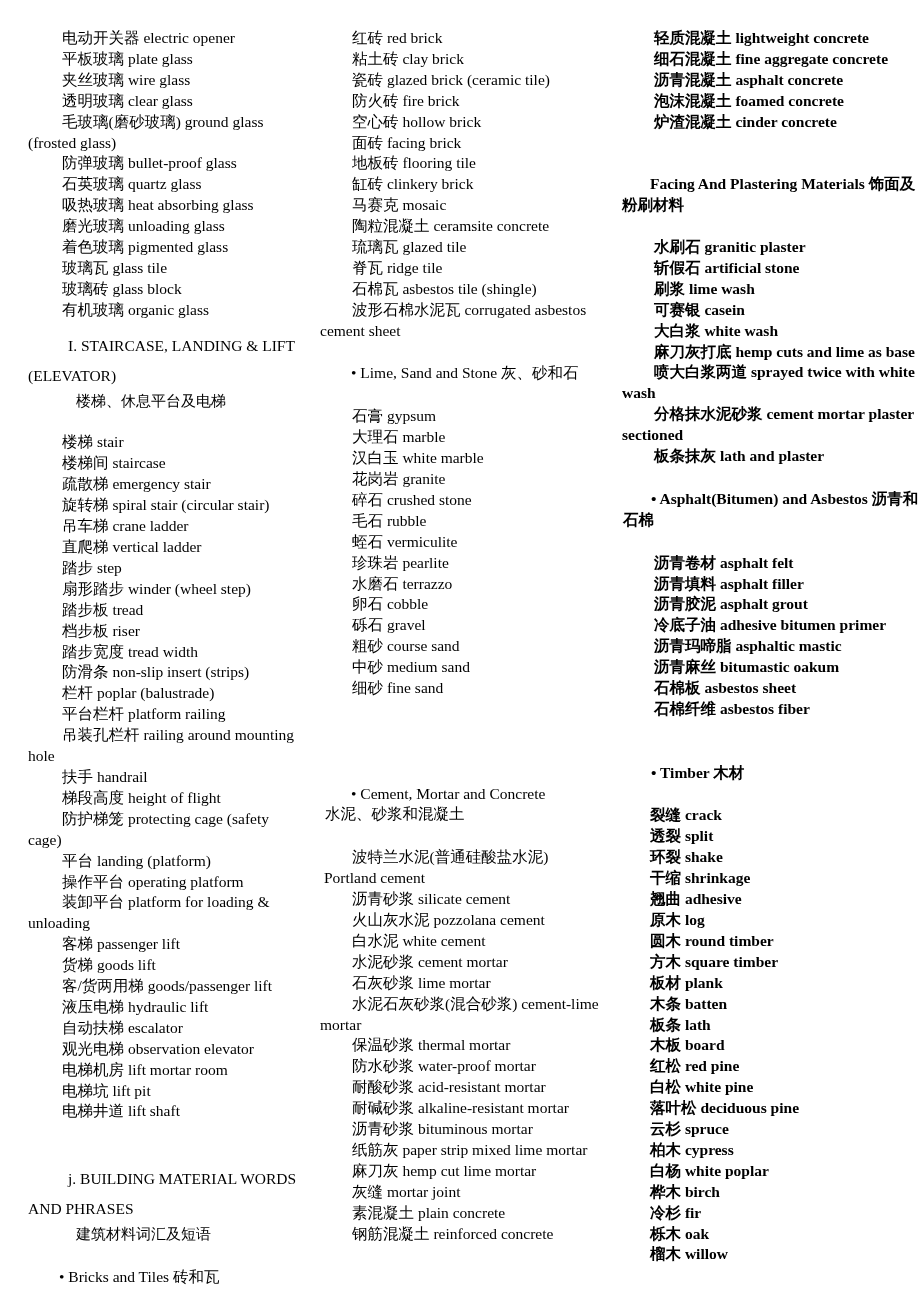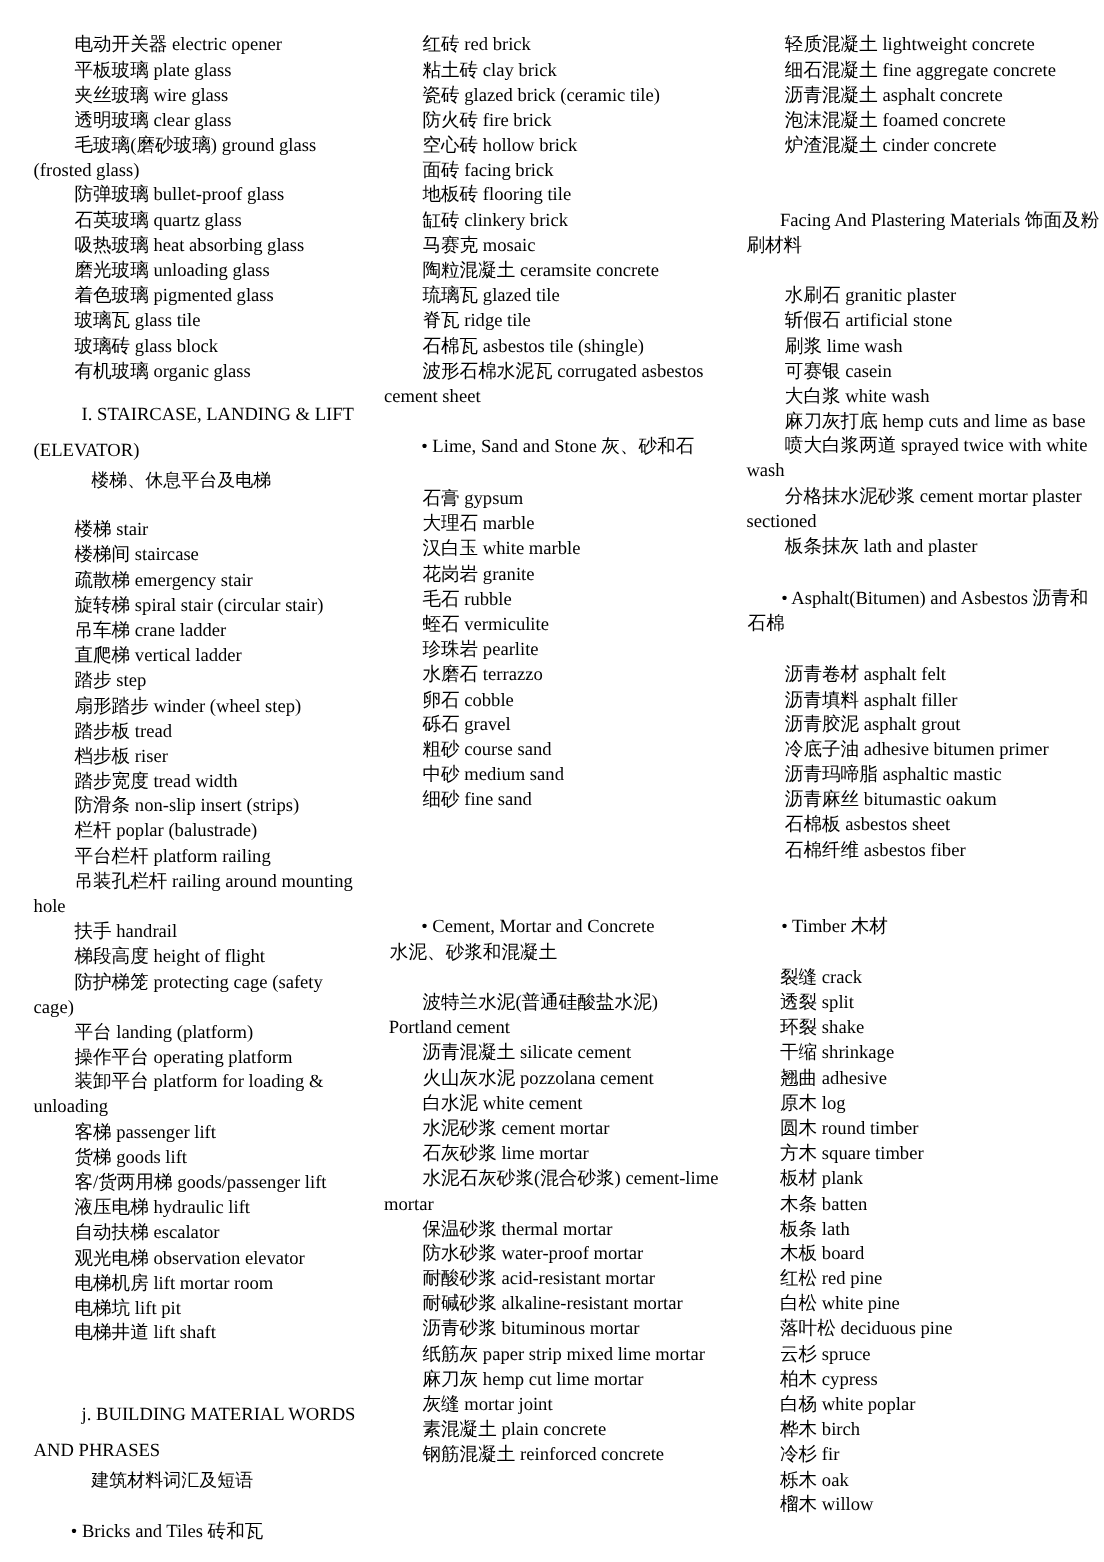--- a/index.html
+++ b/index.html
@@ -26,21 +26,21 @@
   .columns {
     display: flex;
     align-items: flex-start;
     width: 920px;
   }
   .col {
     box-sizing: border-box;
   }
   .col-1 { width: 310px; padding-left: 28px; padding-right: 4px; }
   .col-2 { width: 300px; padding-left: 10px; padding-right: 4px; }
-  .col-3 { width: 310px; padding-left: 12px; padding-right: 0; }
+  .col-3 { width: 310px; padding-left: 12px; padding-right: 0; font-weight: bold; }
 
   
   .ln {
     font-size: 15.5px;
     line-height: 20.9px;
     text-indent: 34px;
     margin: 0;
     white-space: pre-wrap;
     word-break: normal;
     overflow-wrap: break-word;
@@ -159,36 +159,37 @@
         <p class="ln">脊瓦 ridge tile</p>
         <p class="ln">石棉瓦 asbestos tile (shingle)</p>
         <p class="ln">波形石棉水泥瓦 corrugated asbestos cement sheet</p>
         <div class="gap"></div>
         <p class="bullet">• Lime, Sand and Stone 灰、砂和石</p>
         <div class="gap"></div>
         <p class="ln">石膏 gypsum</p>
         <p class="ln">大理石 marble</p>
         <p class="ln">汉白玉 white marble</p>
         <p class="ln">花岗岩 granite</p>
+        <p class="ln">碎石 crushed stone</p>
         <p class="ln">毛石 rubble</p>
         <p class="ln">蛭石 vermiculite</p>
         <p class="ln">珍珠岩 pearlite</p>
         <p class="ln">水磨石 terrazzo</p>
         <p class="ln">卵石 cobble</p>
         <p class="ln">砾石 gravel</p>
         <p class="ln">粗砂 course sand</p>
         <p class="ln">中砂 medium sand</p>
         <p class="ln">细砂 fine sand</p>
         <div class="gap-lg" style="height: 83.6px;"></div>
         <p class="bullet">• Cement, Mortar and Concrete
  水泥、砂浆和混凝土</p>
         <div class="gap"></div>
         <p class="ln">波特兰水泥(普通硅酸盐水泥)
  Portland cement</p>
-        <p class="ln">沥青混凝土 silicate cement</p>
+        <p class="ln">沥青砂浆 silicate cement</p>
         <p class="ln">火山灰水泥 pozzolana cement</p>
         <p class="ln">白水泥 white cement</p>
         <p class="ln">水泥砂浆 cement mortar</p>
         <p class="ln">石灰砂浆 lime mortar</p>
         <p class="ln">水泥石灰砂浆(混合砂浆) cement-lime mortar</p>
         <p class="ln">保温砂浆 thermal mortar</p>
         <p class="ln">防水砂浆 water-proof mortar</p>
         <p class="ln">耐酸砂浆 acid-resistant mortar</p>
         <p class="ln">耐碱砂浆 alkaline-resistant mortar</p>
         <p class="ln">沥青砂浆 bituminous mortar</p>

